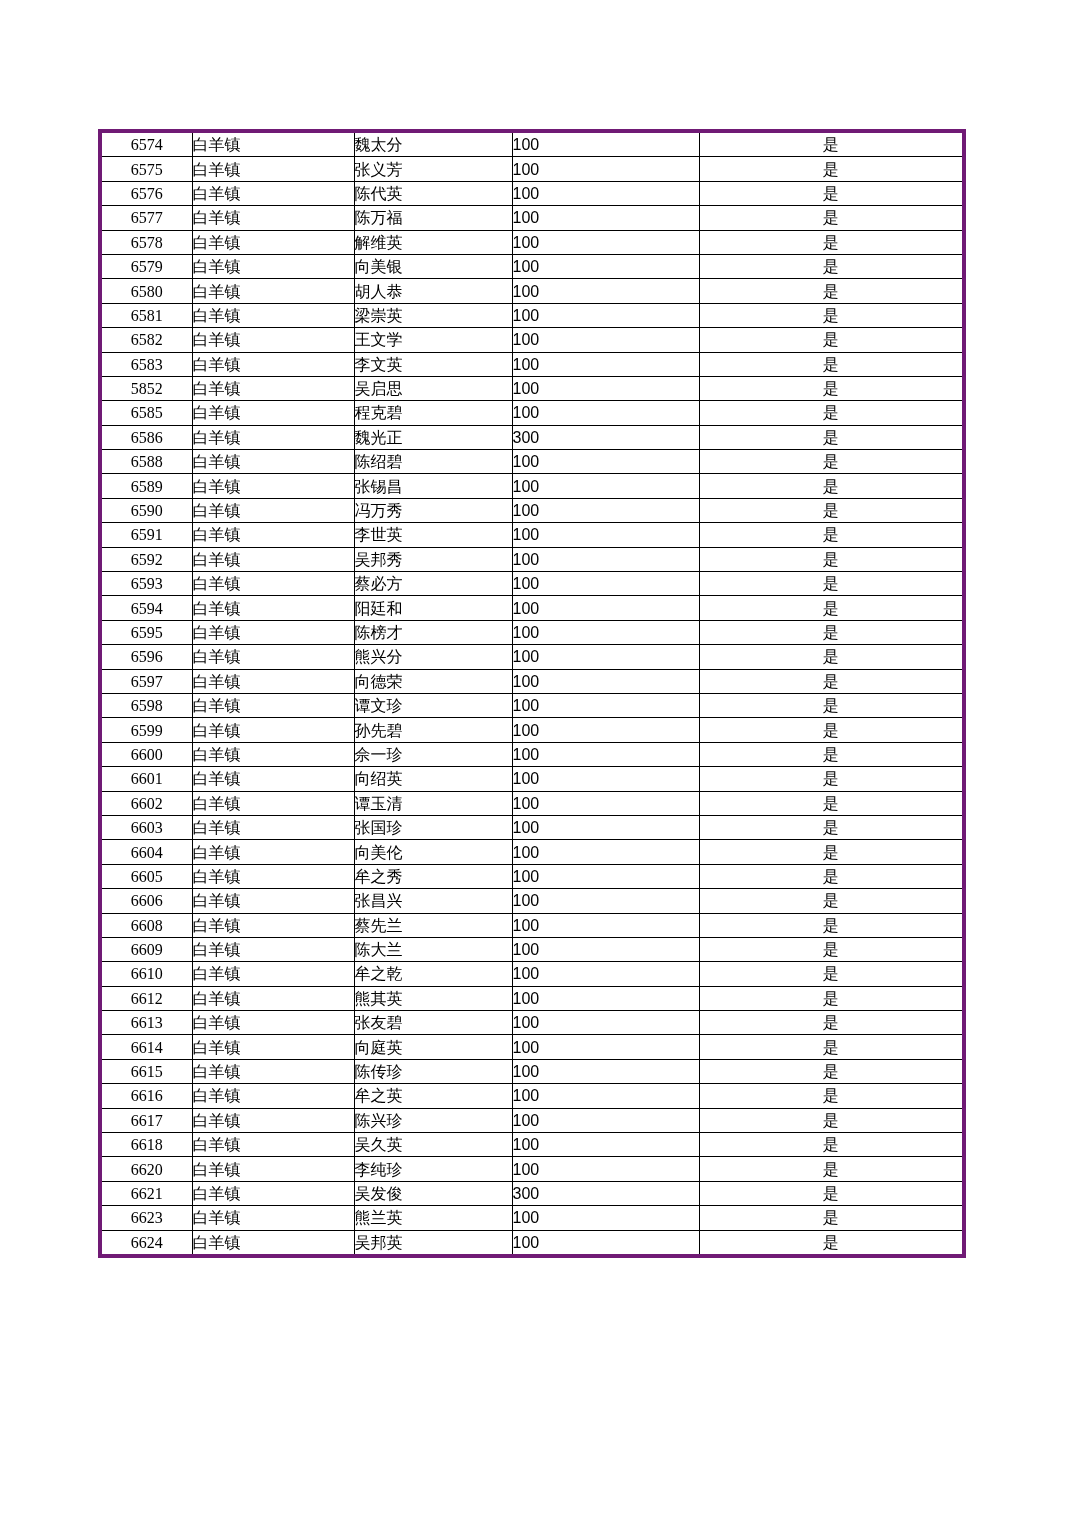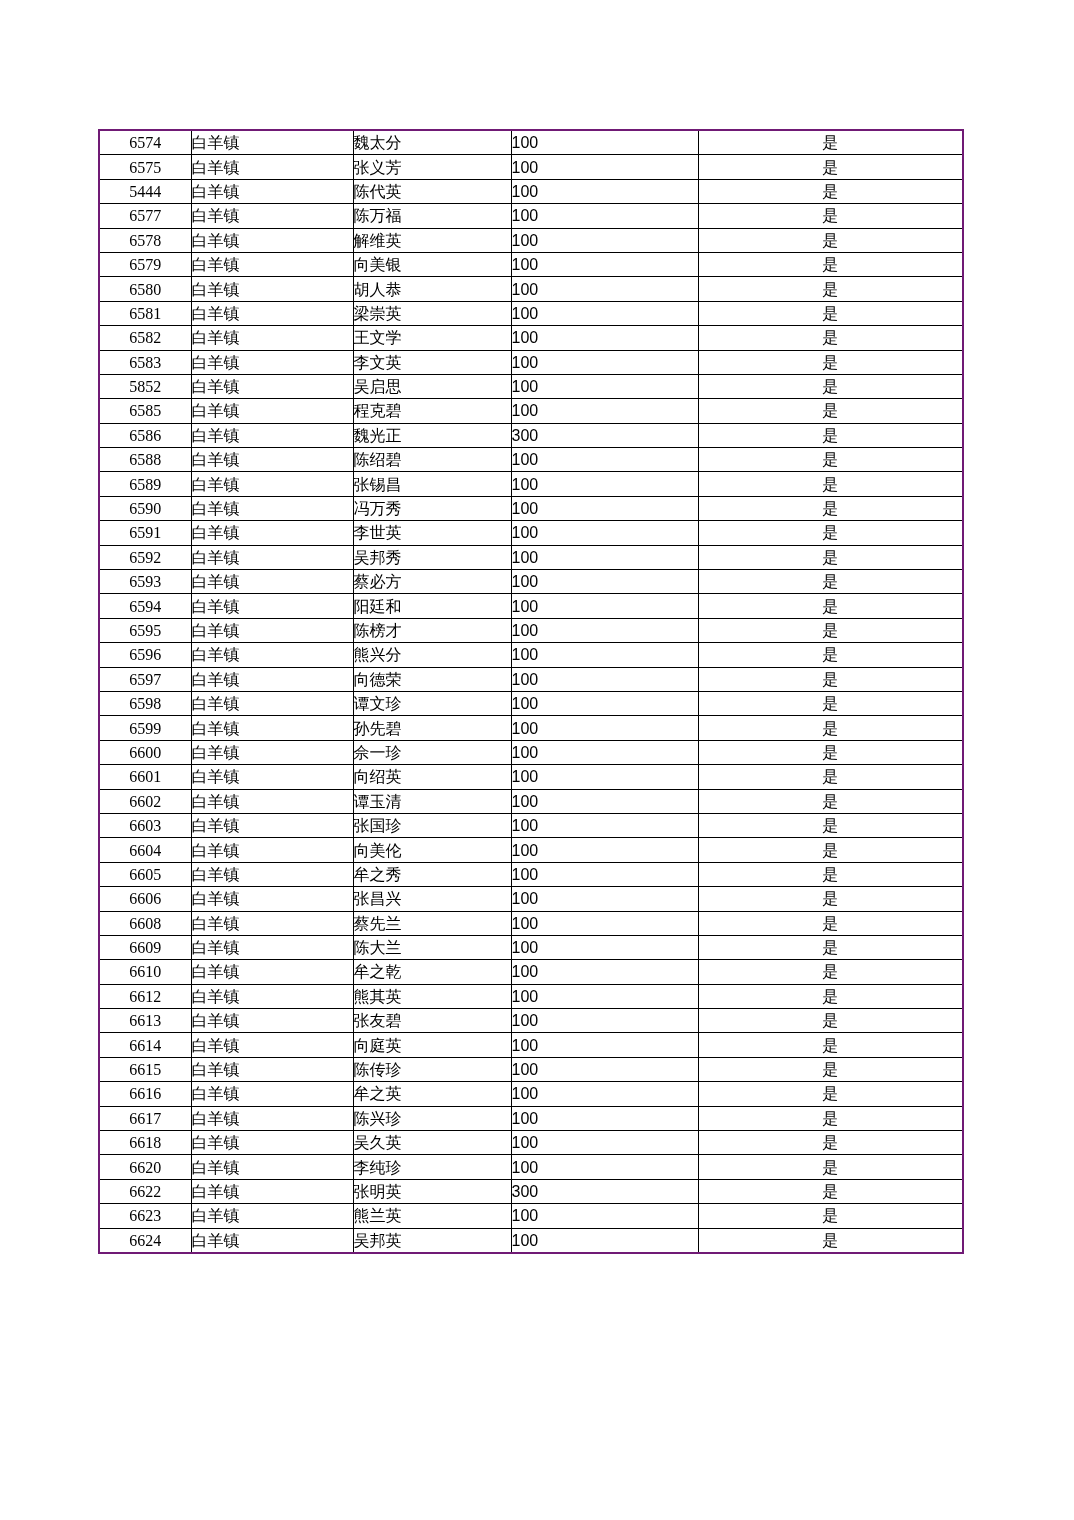--- a/index.html
+++ b/index.html
@@ -14,21 +14,21 @@
     font-family: "Liberation Serif", serif;
     color: #000000;
   }
   table.data-table {
     position: absolute;
     left: 98px;
     top: 129px;
     width: 864px;
     border-collapse: collapse;
     table-layout: fixed;
-    border: 2px solid #701a75;
+    border: 4px solid #701a75;
   }
   table.data-table td {
     border: 1px solid #000000;
     height: 23.4px;
     padding: 0;
     overflow: hidden;
     white-space: nowrap;
     vertical-align: middle;
     font-size: 16px;
     line-height: 23px;
@@ -75,21 +75,21 @@
     <td class="c-confirm">是</td>
   </tr>
       <tr>
     <td class="c-id">6575</td>
     <td class="c-town">白羊镇</td>
     <td class="c-name">张义芳</td>
     <td class="c-amount">100</td>
     <td class="c-confirm">是</td>
   </tr>
       <tr>
-    <td class="c-id">5444</td>
+    <td class="c-id">6576</td>
     <td class="c-town">白羊镇</td>
     <td class="c-name">陈代英</td>
     <td class="c-amount">100</td>
     <td class="c-confirm">是</td>
   </tr>
       <tr>
     <td class="c-id">6577</td>
     <td class="c-town">白羊镇</td>
     <td class="c-name">陈万福</td>
     <td class="c-amount">100</td>
@@ -362,23 +362,23 @@
     <td class="c-confirm">是</td>
   </tr>
       <tr>
     <td class="c-id">6620</td>
     <td class="c-town">白羊镇</td>
     <td class="c-name">李纯珍</td>
     <td class="c-amount">100</td>
     <td class="c-confirm">是</td>
   </tr>
       <tr>
-    <td class="c-id">6622</td>
-    <td class="c-town">白羊镇</td>
-    <td class="c-name">张明英</td>
+    <td class="c-id">6621</td>
+    <td class="c-town">白羊镇</td>
+    <td class="c-name">吴发俊</td>
     <td class="c-amount">300</td>
     <td class="c-confirm">是</td>
   </tr>
       <tr>
     <td class="c-id">6623</td>
     <td class="c-town">白羊镇</td>
     <td class="c-name">熊兰英</td>
     <td class="c-amount">100</td>
     <td class="c-confirm">是</td>
   </tr>

